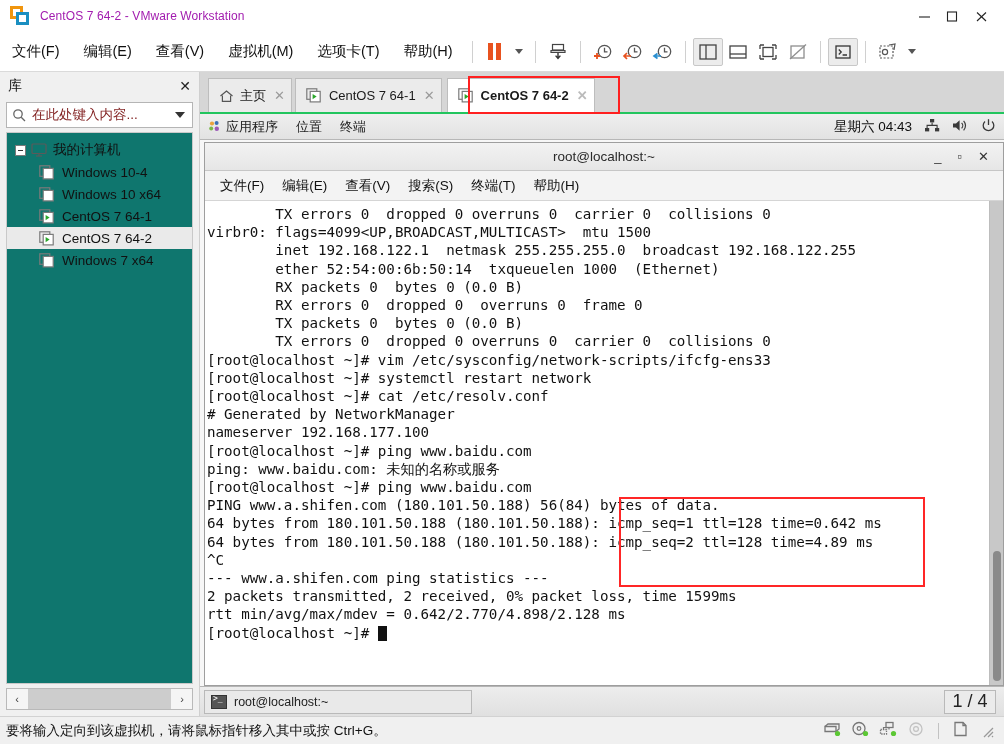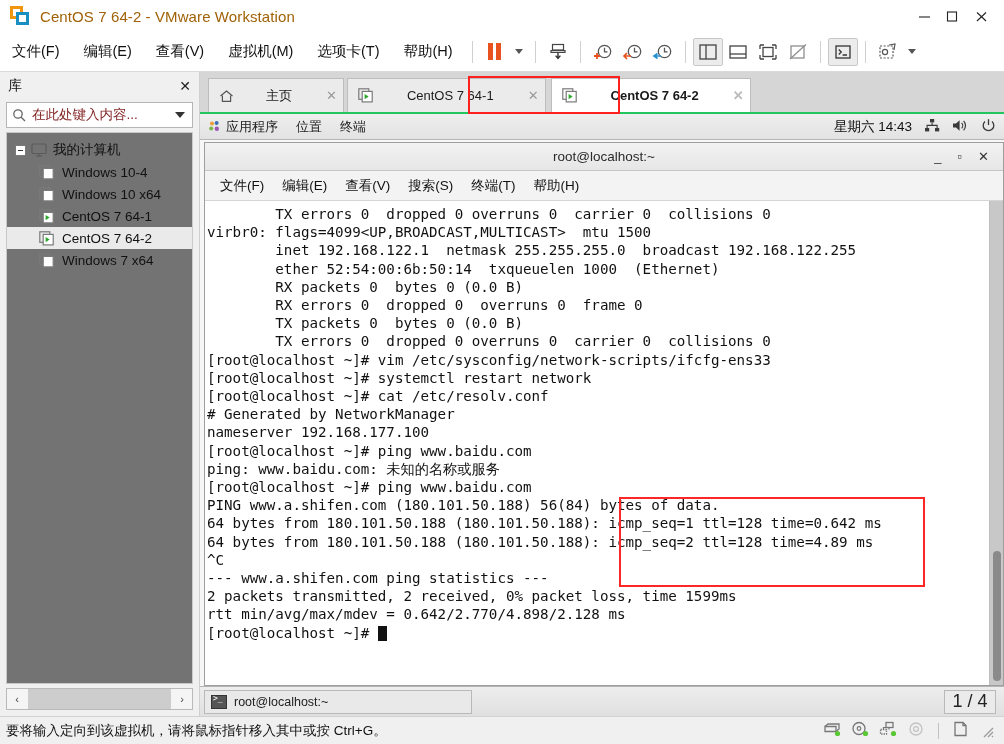--- a/index.html
+++ b/index.html
@@ -13,21 +13,21 @@
     overflow:hidden;
     position:relative;
   }
   .app { width:1004px; height:744px; display:flex; flex-direction:column; background:#ffffff; }
 
   
   .titlebar { height:32px; background:#ffffff; display:flex; align-items:center; flex:0 0 32px; }
   .vm-logo { width:20px; height:20px; margin-left:10px; margin-right:10px; position:relative; flex:0 0 20px;}
   .vm-logo .sq1 { position:absolute; left:0; top:0; width:13px; height:13px; border:3px solid #f0950e; background:#fff;}
   .vm-logo .sq2 { position:absolute; left:6px; top:6px; width:13px; height:13px; border:3px solid #1a8fc1; background:#fff;}
-  .title-text { font-size:15px; color:#a16207; font-weight:400; letter-spacing:.1px;}
+  .title-text { font-size:12px; color:#a21caf; font-weight:400; letter-spacing:.1px;}
   .win-btns { margin-left:auto; display:flex; height:32px;}
   .win-btn { width:28px; height:32px; display:flex; align-items:center; justify-content:center; color:#222; font-size:13px;}
   .win-btn:last-child { width:30px; margin-right:8px;}
   .win-btn svg { display:block; }
 
   
   .menubar { height:40px; flex:0 0 40px; background:#fff; display:flex; align-items:center; border-bottom:1px solid #dadada;}
   .menu-item { font-size:14.5px; color:#111; padding:0 10px; margin:0 2px; white-space:nowrap;}
   .tb-sep { width:1px; height:22px; background:#d0d0d0; margin:0 7px;}
   .tb-btn { width:30px; height:28px; display:flex; align-items:center; justify-content:center;}
@@ -41,35 +41,35 @@
 
   
   .sidebar { width:200px; flex:0 0 200px; background:#f0f0f0; display:flex; flex-direction:column; border-right:1px solid #cfcfcf;}
   .sb-head { height:28px; display:flex; align-items:center; padding:0 8px; }
   .sb-title { font-size:14px; color:#111;}
   .sb-close { margin-left:auto; font-size:14px; color:#222; }
   .sb-search { margin:2px 6px 4px 6px; height:26px; background:#fff; border:1px solid #b5b5b5; display:flex; align-items:center; padding:0 5px;}
   .sb-search .mag { color:#666; flex:0 0 auto; display:flex;}
   .sb-search .ph { color:#7f1d1d; font-size:13.5px; margin-left:6px; flex:1 1 auto; overflow:hidden; white-space:nowrap;}
   .sb-search .dd { width:0;height:0;border-left:5px solid transparent;border-right:5px solid transparent;border-top:6px solid #333; margin-right:2px;}
-  .tree { margin:0 6px; background:#737373; border:1px solid #c9c9c9; flex:1 1 auto; padding-top:6px; overflow:hidden; position:relative;}
+  .tree { margin:0 6px; background:#0f766e; border:1px solid #c9c9c9; flex:1 1 auto; padding-top:6px; overflow:hidden; position:relative;}
   .tree-row { display:flex; align-items:center; height:22px; padding-left:8px; white-space:nowrap; font-size:13.5px; color:#111;}
   .tree-row.child { padding-left:32px;}
   .tree-row.selected { background:#eaeaea;}
   .expander { width:11px;height:11px;border:1px solid #7a7a7a; margin-right:5px; position:relative; background:#fff; flex:0 0 11px;}
   .expander:after { content:""; position:absolute; left:2px; top:4px; width:5px;height:1px;background:#333;}
   .ic { margin-right:6px; display:flex; align-items:center; flex:0 0 auto;}
   .hscroll { height:22px; margin:4px 6px 6px 6px; border:1px solid #b9b9b9; background:#f5f5f5; display:flex; align-items:center;}
   .hscroll .arr { width:20px; text-align:center; font-size:11px; color:#444;}
   .hscroll .thumb { flex:1 1 auto; height:20px; background:#cdcdcd; margin:0 1px;}
 
   
   .vmpanel { flex:1 1 auto; display:flex; flex-direction:column; min-width:0; background:#f0f0f0;}
   .tabbar { height:40px; flex:0 0 40px; background:#d6d6d6; display:flex; align-items:flex-end; padding-left:8px; position:relative;}
-  .tab { height:34px; display:flex; align-items:center; padding:0 6px 0 10px; background:#ebebeb; border:1px solid #bdbdbd; border-bottom:none; margin-right:3px; font-size:13px; color:#1a1a1a; white-space:nowrap; position:relative;gap:26px;}
+  .tab { height:34px; display:flex; align-items:center; padding:0 6px 0 10px; background:#ebebeb; border:1px solid #bdbdbd; border-bottom:none; margin-right:3px; font-size:13px; color:#1a1a1a; white-space:nowrap; position:relative;}
   .tab.active { background:#ffffff; font-weight:bold; }
   .tab .tclose { margin-left:8px; color:#9a9a9a; font-size:13px;}
   .tab.active .tclose { color:#bbb;}
   .tab-hl { position:absolute; border:2px solid #ff2020; pointer-events:none;}
 
   .screen { flex:1 1 auto; display:flex; flex-direction:column; min-height:0; background:#fff; border-top:2px solid #22c55e;}
   
   .gnome { height:26px; flex:0 0 26px; background:linear-gradient(#efefef,#e2e2e2); border-bottom:1px solid #b7b7b7; display:flex; align-items:center; padding:0 8px; font-size:13px; color:#222;}
   .gnome .gm { margin-right:18px; white-space:nowrap;}
   .gnome .logo-dot { width:13px;height:13px;margin-right:5px; position:relative; display:inline-block;}
@@ -380,21 +380,21 @@
               <circle cx="4" cy="3.5" r="2.1" fill="#e8a33d"></circle>
                 <circle cx="8.6" cy="3" r="2" fill="#3b6fb5"></circle>
               <circle cx="3.2" cy="8.6" r="2" fill="#7ab648"></circle>
                 <circle cx="8.8" cy="8.8" r="2.2" fill="#9b59b6"></circle>
             </svg>
           </span>
           <span class="gm">应用程序</span>
           <span class="gm">位置</span>
           <span class="gm">终端</span>
           <span class="right">
-            <span class="clock">星期六 14:43</span>
+            <span class="clock">星期六 04:43</span>
             <span>
               <svg width="16" height="15" viewBox="0 0 16 15">
                   <rect x="6" y="1" width="4.2" height="3.4" fill="#3a3a3a"></rect>
                   <rect x="1" y="10" width="4.2" height="3.4" fill="#3a3a3a"></rect>
                   <rect x="11" y="10" width="4.2" height="3.4" fill="#3a3a3a"></rect>
                   <path d="M8.1 4.4 v3 M3.1 10 v-2.6 h10 V10" fill="none" stroke="#3a3a3a" stroke-width="1.1"></path>
                 </svg>
             </span>
             <span>
               <svg width="17" height="15" viewBox="0 0 17 15">

